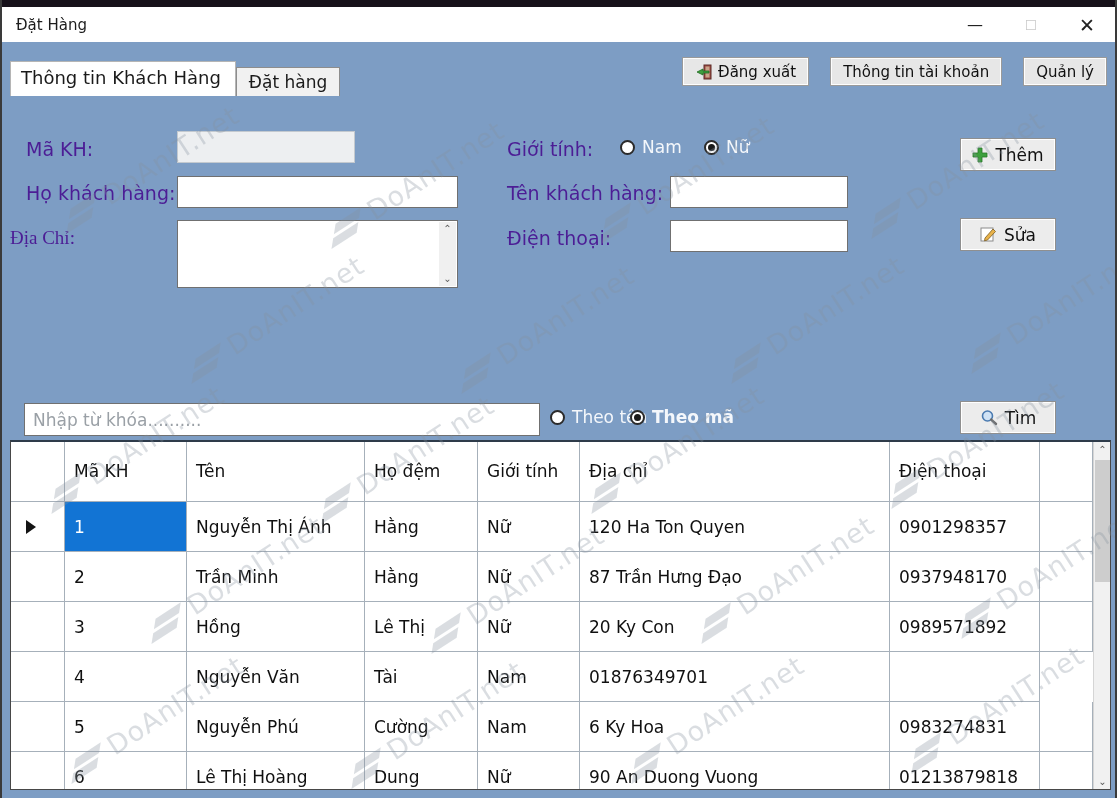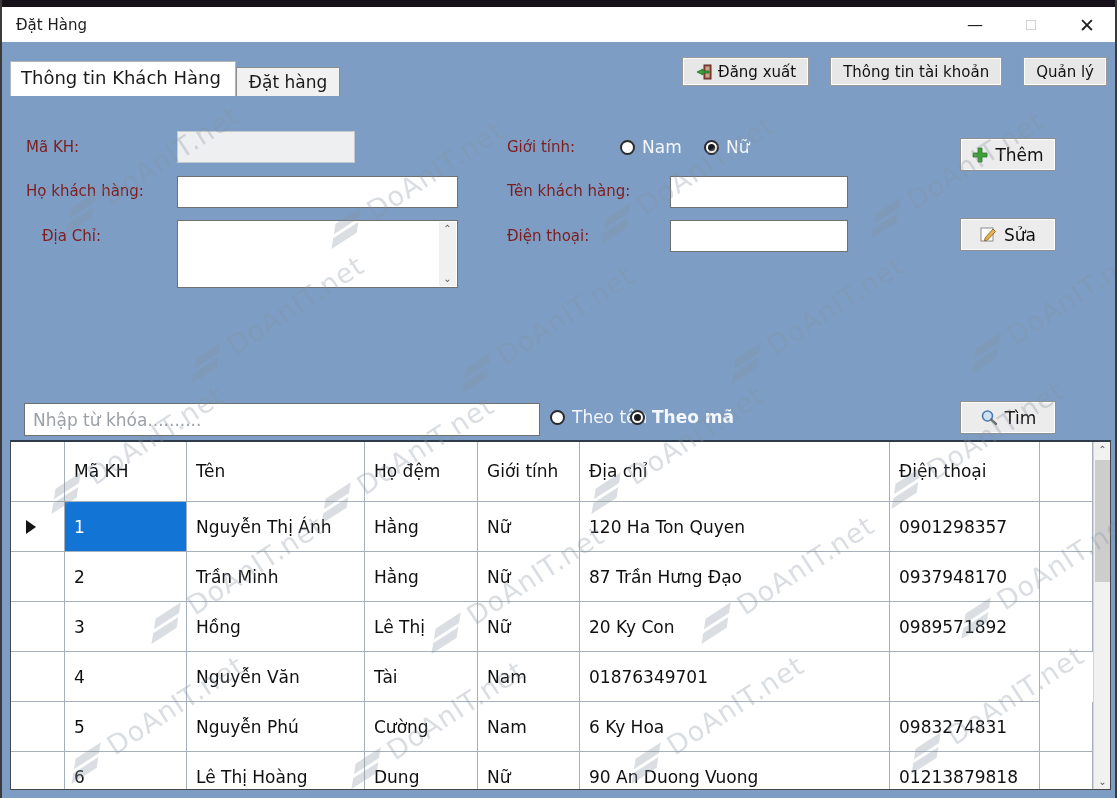--- a/index.html
+++ b/index.html
@@ -17,21 +17,21 @@
   .tabstrip { position:absolute; left:8px; top:60px; height:36px; display:flex; align-items:flex-end; }
   .tab { padding:4px 12px 5px 12px; font-size:17px; color:#1a1a1a; background:#f1f1f1; border:1px solid #8d8d8d; border-bottom:none; height:29px; display:flex; align-items:center; }
   .tab.active { background:#ffffff; border:1px solid #b5b5b5; border-bottom:none; height:35px; font-size:18px; padding:4px 14px 7px 10px; }
 
   
   .hdr-buttons { position:absolute; right:8px; top:57px; display:flex; gap:21px; }
   .btn { background:#e7e7e7; border:1px solid #9a9a9a; color:#111; font-size:15px; display:flex; align-items:center; justify-content:center; gap:6px; padding:0 12px; height:29px; box-shadow:inset 0 0 0 1px #fdfdfd; }
   .btn svg { flex:0 0 auto; }
 
   
-  .lbl { position:absolute; color:#7f1d1d; font-size:15px; }
+  .lbl { position:absolute; color:#4c1d95; font-size:19px; }
   .tb { position:absolute; background:#fff; border:1px solid #707070; font-size:16px; padding:0 6px; color:#111; }
   .tb.disabled { background:#edeff1; border:1px solid #c3c9cf; }
   .scrollbox { position:absolute; background:#fff; border:1px solid #707070; }
   .vscroll { position:absolute; top:1px; right:1px; bottom:1px; width:17px; background:#f0f0f0; display:flex; flex-direction:column; justify-content:space-between; align-items:center; }
   .vscroll .arr { font-size:10px; color:#606060; line-height:14px; }
 
   .radio { display:inline-flex; align-items:center; gap:7px; }
   .radio .dot { width:15px; height:15px; border-radius:50%; background:#fff; border:2px solid #2b2b2b; position:relative; }
   .radio.checked .dot::after { content:""; position:absolute; left:2px; top:2px; width:7px; height:7px; border-radius:50%; background:#1a1a1a; }
   .radio .rlabel { color:#f4f7fb; font-size:17px; }
@@ -123,21 +123,21 @@
     </svg>
     <span>Thêm</span>
   </div>
 
   <div class="lbl" style="left:24px; top:182px;">Họ khách hàng:</div>
   <input class="tb" style="left: 175px; top: 176px; width: 281px; height: 32px;" value="">
 
   <div class="lbl" style="left:505px; top:182px;">Tên khách hàng:</div>
   <input class="tb" style="left: 668px; top: 176px; width: 178px; height: 32px;" value="">
 
-  <div class="lbl" style="left:40px; top:227px;">Địa Chỉ:</div>
+  <div class="lbl" style="left:8px; top:227px;font-family:Liberation Serif, serif;">Địa Chỉ:</div>
   <div class="scrollbox" style="left:175px; top:220px; width:281px; height:68px;">
     <div class="vscroll">
       <span class="arr">⌃</span>
       <span class="arr">⌄</span>
     </div>
   </div>
 
   <div class="lbl" style="left:505px; top:227px;">Điện thoại:</div>
   <input class="tb" style="left: 668px; top: 220px; width: 178px; height: 32px;" value="">
 

